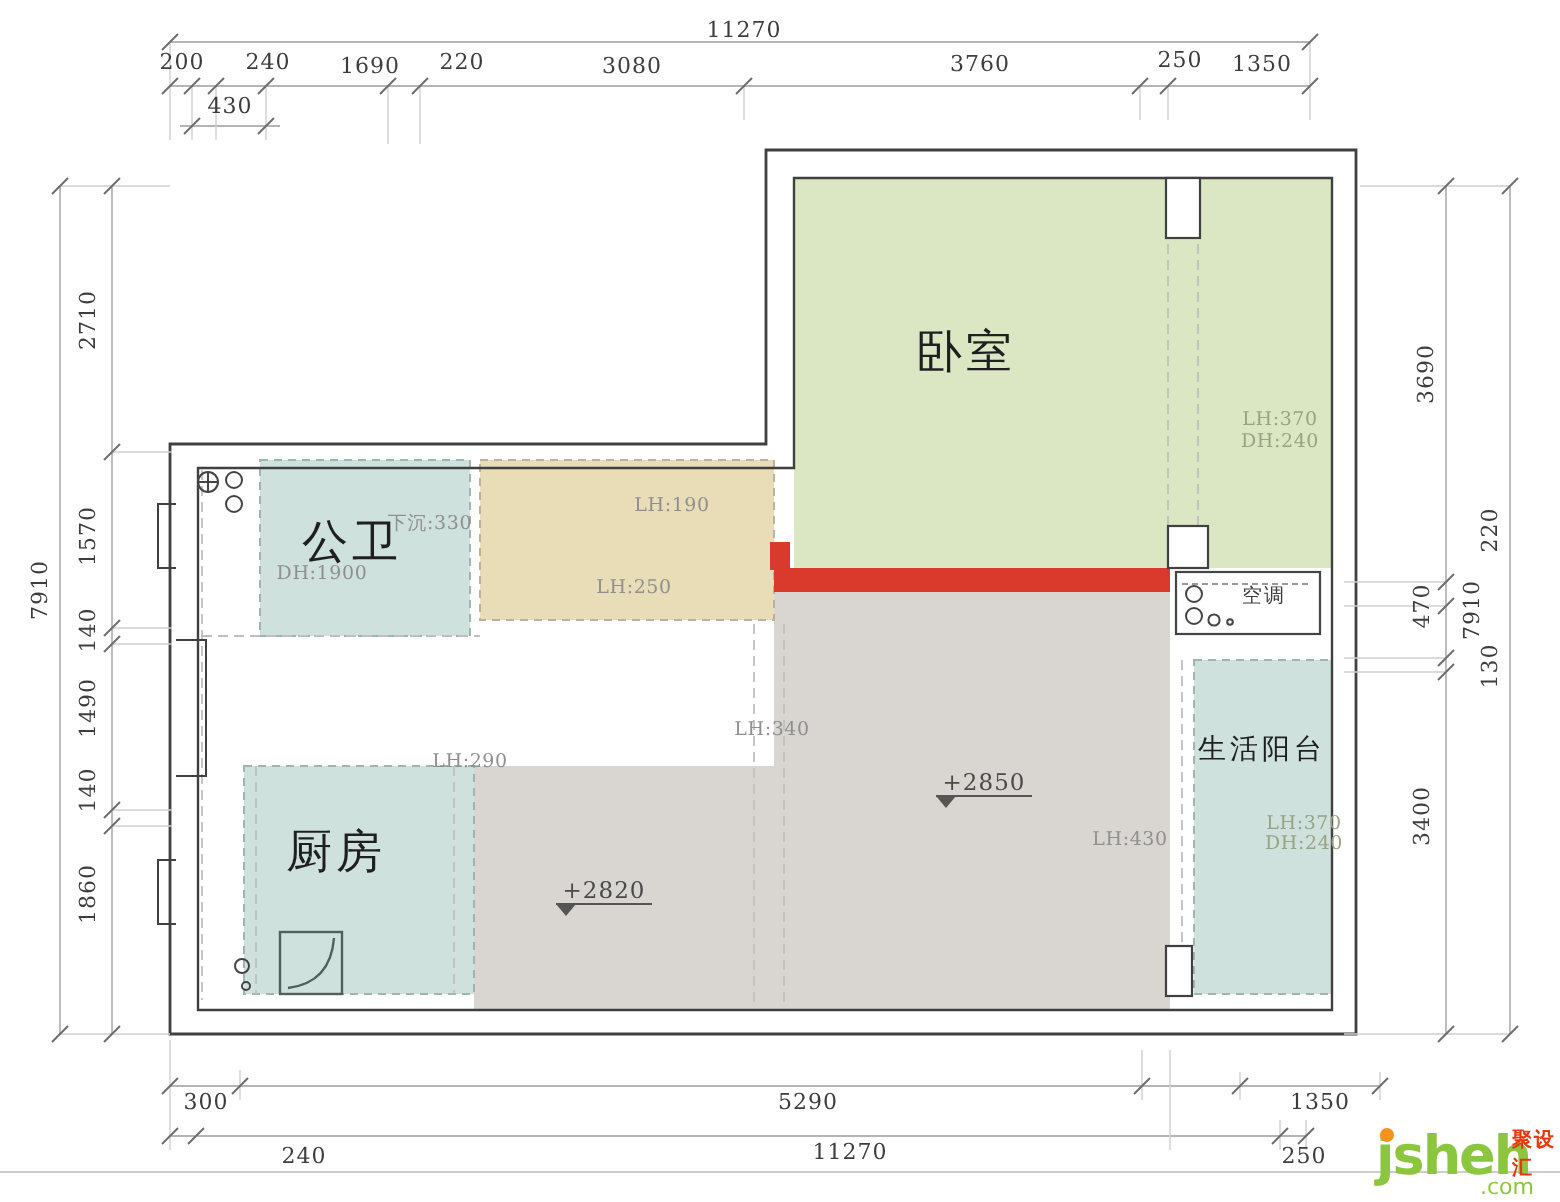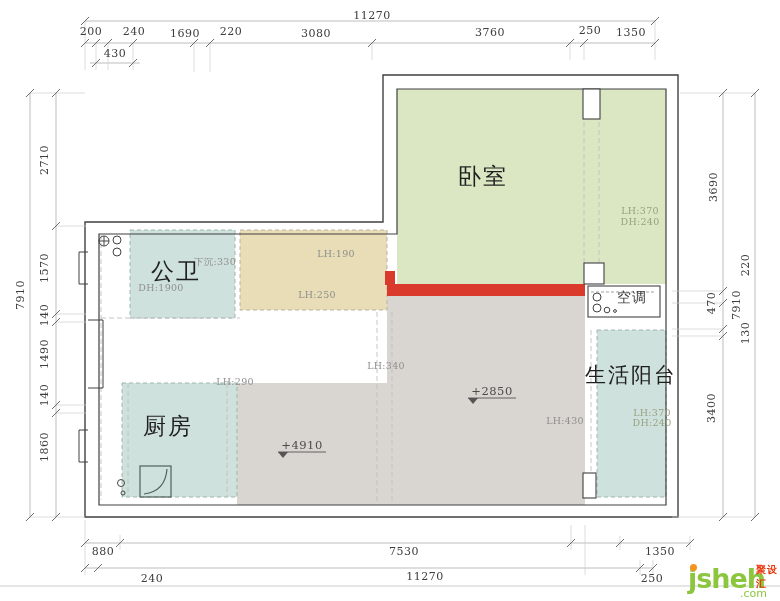--- a/index.html
+++ b/index.html
@@ -6,21 +6,21 @@
   .canvas{position:relative;width:780px;height:601px;background:#fff;overflow:hidden;
           font-family:"DejaVu Sans",sans-serif;}
   svg.plan{position:absolute;left:0;top:0;}
   .lbl{position:absolute;transform:translate(-50%,-50%);white-space:nowrap;}
   .dim{font-family:"DejaVu Serif",serif;font-size:11px;color:#3d3d3d;letter-spacing:.5px;}
   .dim.v{transform:translate(-50%,-50%) rotate(-90deg);}
   .room-label{font-size:23px;color:#1f1f1f;letter-spacing:2px;font-weight:500;}
   .ann{font-family:"DejaVu Serif",serif;font-size:9.5px;color:#8f8f8f;letter-spacing:.3px;}
   .ann.olive{color:#98a284;}
   .lvl{font-family:"DejaVu Serif",serif;font-size:11.5px;color:#4a4a4a;letter-spacing:.5px;}
-  .ac-label{font-size:14px;color:#3c3c3c;letter-spacing:1px;}
+  .ac-label{font-size:10px;color:#3c3c3c;letter-spacing:1px;}
   .logo{position:absolute;left:688px;top:563px;width:92px;height:37px;cursor:pointer;}
   .logo .brand{position:absolute;left:0;top:2px;font-size:27px;font-weight:bold;
                color:#8cc63e;letter-spacing:-1px;line-height:1;text-align:center;}
   .logo .dot{position:absolute;left:2px;top:1px;width:7px;height:7px;border-radius:50%;
              background:#f6921e;}
   .logo .tld{position:absolute;left:52px;top:24px;font-size:11px;font-weight:normal;color:#8cc63e;}
   .logo .cn{position:absolute;left:68px;top:0px;font-size:10px;font-weight:bold;color:#e8380d;
             letter-spacing:1px;}
 </style>
 </head>
@@ -119,50 +119,50 @@
       <path d="M719,97 L727,89 M719,295 L727,287 M719,307 L727,299 M719,333 L727,325
                M719,340 L727,332 M719,521 L727,513 M751,97 L759,89 M751,521 L759,513"></path>
     </g>
 
     <line x1="0" y1="586" x2="780" y2="586" stroke="#cccccc" stroke-width="1"></line>
   </svg>
 
   <div class="lbl room-label" style="left:483px;top:176px">卧室</div>
   <div class="lbl room-label" style="left:176px;top:271px">公卫</div>
   <div class="lbl room-label" style="left:168px;top:426px">厨房</div>
-  <div class="lbl room-label" style="left:631px;top:375px;font-size:21px">生活阳台</div>
+  <div class="lbl room-label" style="left:631px;top:375px;font-size:14px">生活阳台</div>
   <div class="lbl ac-label" style="left:632px;top:298px">空调</div>
 
   <div class="lbl ann olive" style="left:640px;top:210px">LH:370</div>
   <div class="lbl ann olive" style="left:640px;top:221px">DH:240</div>
   <div class="lbl ann" style="left:215px;top:262px">下沉:330</div>
   <div class="lbl ann" style="left:161px;top:287px">DH:1900</div>
   <div class="lbl ann" style="left:336px;top:253px">LH:190</div>
   <div class="lbl ann" style="left:317px;top:294px">LH:250</div>
   <div class="lbl ann" style="left:235px;top:381px">LH:290</div>
   <div class="lbl ann" style="left:386px;top:365px">LH:340</div>
   <div class="lbl ann" style="left:565px;top:420px">LH:430</div>
   <div class="lbl lvl" style="left:492px;top:391px">+2850</div>
-  <div class="lbl lvl" style="left:302px;top:445px">+4910</div>
+  <div class="lbl lvl" style="left:302px;top:445px">+2820</div>
   <div class="lbl ann olive" style="left:652px;top:412px">LH:370</div>
   <div class="lbl ann olive" style="left:652px;top:422px">DH:240</div>
 
   <div class="lbl dim" style="left:372px;top:15px">11270</div>
   <div class="lbl dim" style="left:91px;top:31px">200</div>
   <div class="lbl dim" style="left:134px;top:31px">240</div>
   <div class="lbl dim" style="left:185px;top:33px">1690</div>
   <div class="lbl dim" style="left:231px;top:31px">220</div>
   <div class="lbl dim" style="left:316px;top:33px">3080</div>
   <div class="lbl dim" style="left:490px;top:32px">3760</div>
   <div class="lbl dim" style="left:590px;top:30px">250</div>
   <div class="lbl dim" style="left:631px;top:32px">1350</div>
   <div class="lbl dim" style="left:115px;top:53px">430</div>
 
-  <div class="lbl dim" style="left:103px;top:551px">880</div>
-  <div class="lbl dim" style="left:404px;top:551px">7530</div>
+  <div class="lbl dim" style="left:103px;top:551px">300</div>
+  <div class="lbl dim" style="left:404px;top:551px">5290</div>
   <div class="lbl dim" style="left:660px;top:551px">1350</div>
   <div class="lbl dim" style="left:152px;top:578px">240</div>
   <div class="lbl dim" style="left:425px;top:576px">11270</div>
   <div class="lbl dim" style="left:652px;top:578px">250</div>
 
   <div class="lbl dim v" style="left:20px;top:295px">7910</div>
   <div class="lbl dim v" style="left:44px;top:160px">2710</div>
   <div class="lbl dim v" style="left:44px;top:268px">1570</div>
   <div class="lbl dim v" style="left:44px;top:315px">140</div>
   <div class="lbl dim v" style="left:44px;top:354px">1490</div>

